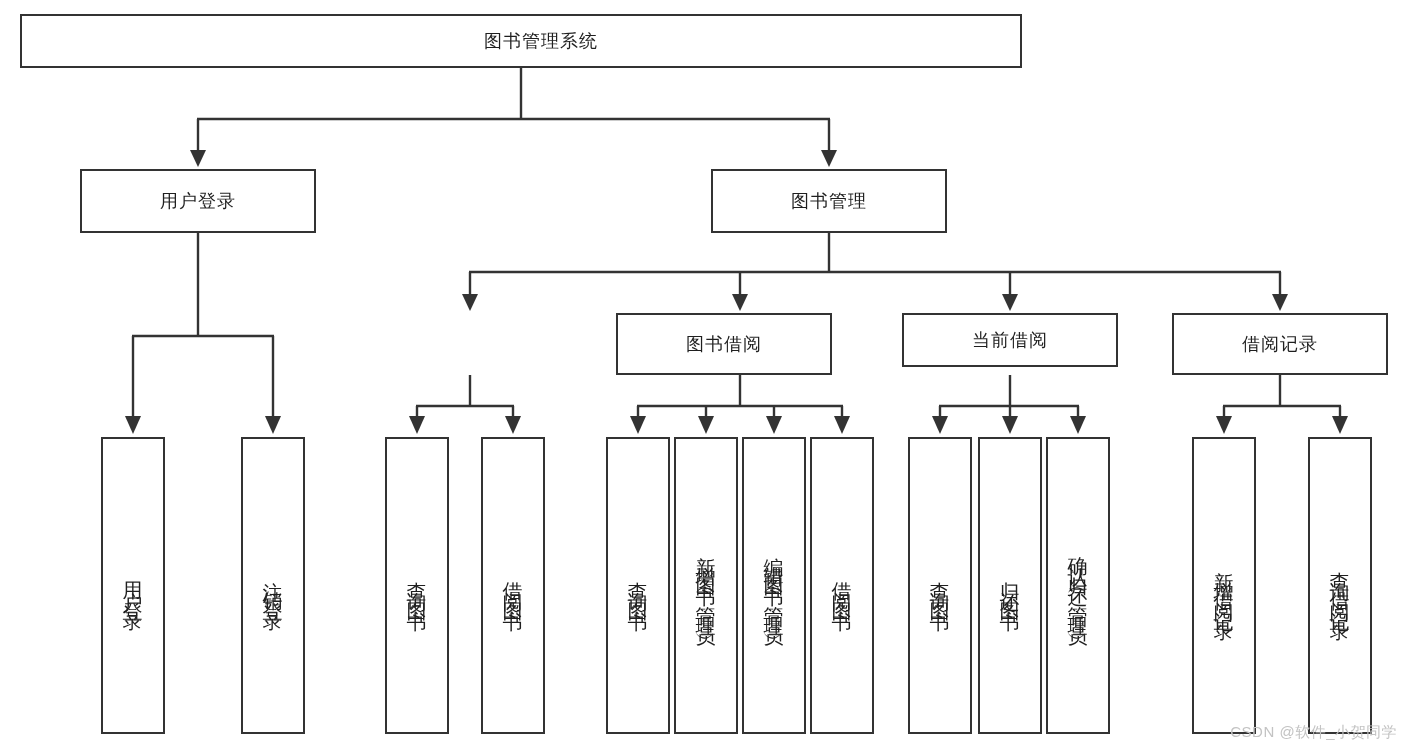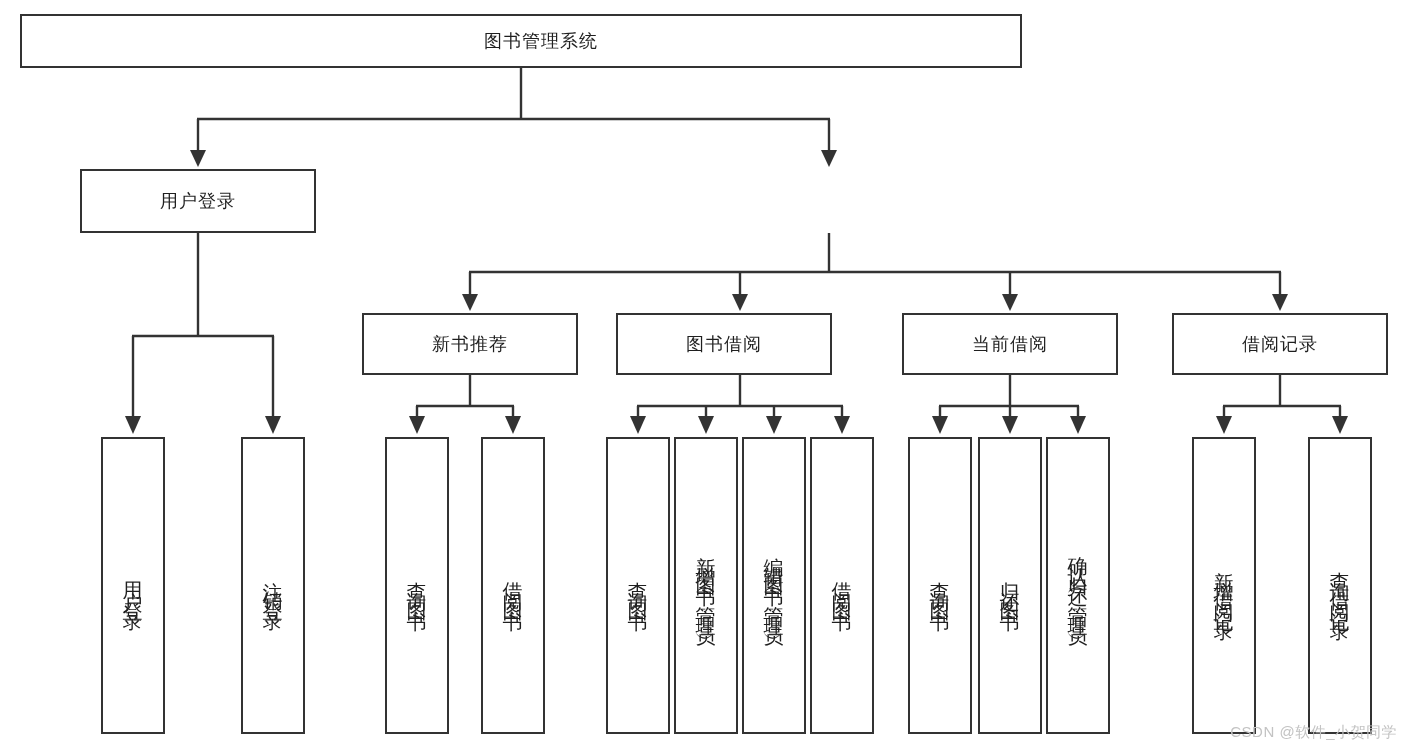--- a/index.html
+++ b/index.html
@@ -122,28 +122,28 @@
     <polygon points="1340,434 1332,416 1348,416"></polygon>
   </svg>
 
   <div class="box hbox" style="left:20px; top:14px; width:1002px; height:54px;padding-left:40px;">
     <span>图书管理系统</span>
   </div>
 
   <div class="box hbox" style="left:80px; top:169px; width:236px; height:64px;">
     <span>用户登录</span>
   </div>
+  <div class="box hbox" style="left:711px; top:169px; width:236px; height:64px;">
+    <span>图书管理</span>
+  </div>
 
-  <div class="box hbox" style="left:362px; top:313px; width:216px; height:62px;">
-    <span>新书推荐</span>
-  </div>
   <div class="box hbox" style="left:616px; top:313px; width:216px; height:62px;">
     <span>图书借阅</span>
   </div>
-  <div class="box hbox" style="left:902px; top:313px; width:216px; height:62px;">
+  <div class="box hbox" style="left:902px; top:313px; width:216px; height:54px;">
     <span>当前借阅</span>
   </div>
   <div class="box hbox" style="left:1172px; top:313px; width:216px; height:62px;">
     <span>借阅记录</span>
   </div>
 
   <div class="box vbox" style="left:101px; top:437px; width:64px; height:297px;">
     <span class="vlabel">用户登录</span>
   </div>
   <div class="box vbox" style="left:241px; top:437px; width:64px; height:297px;">

